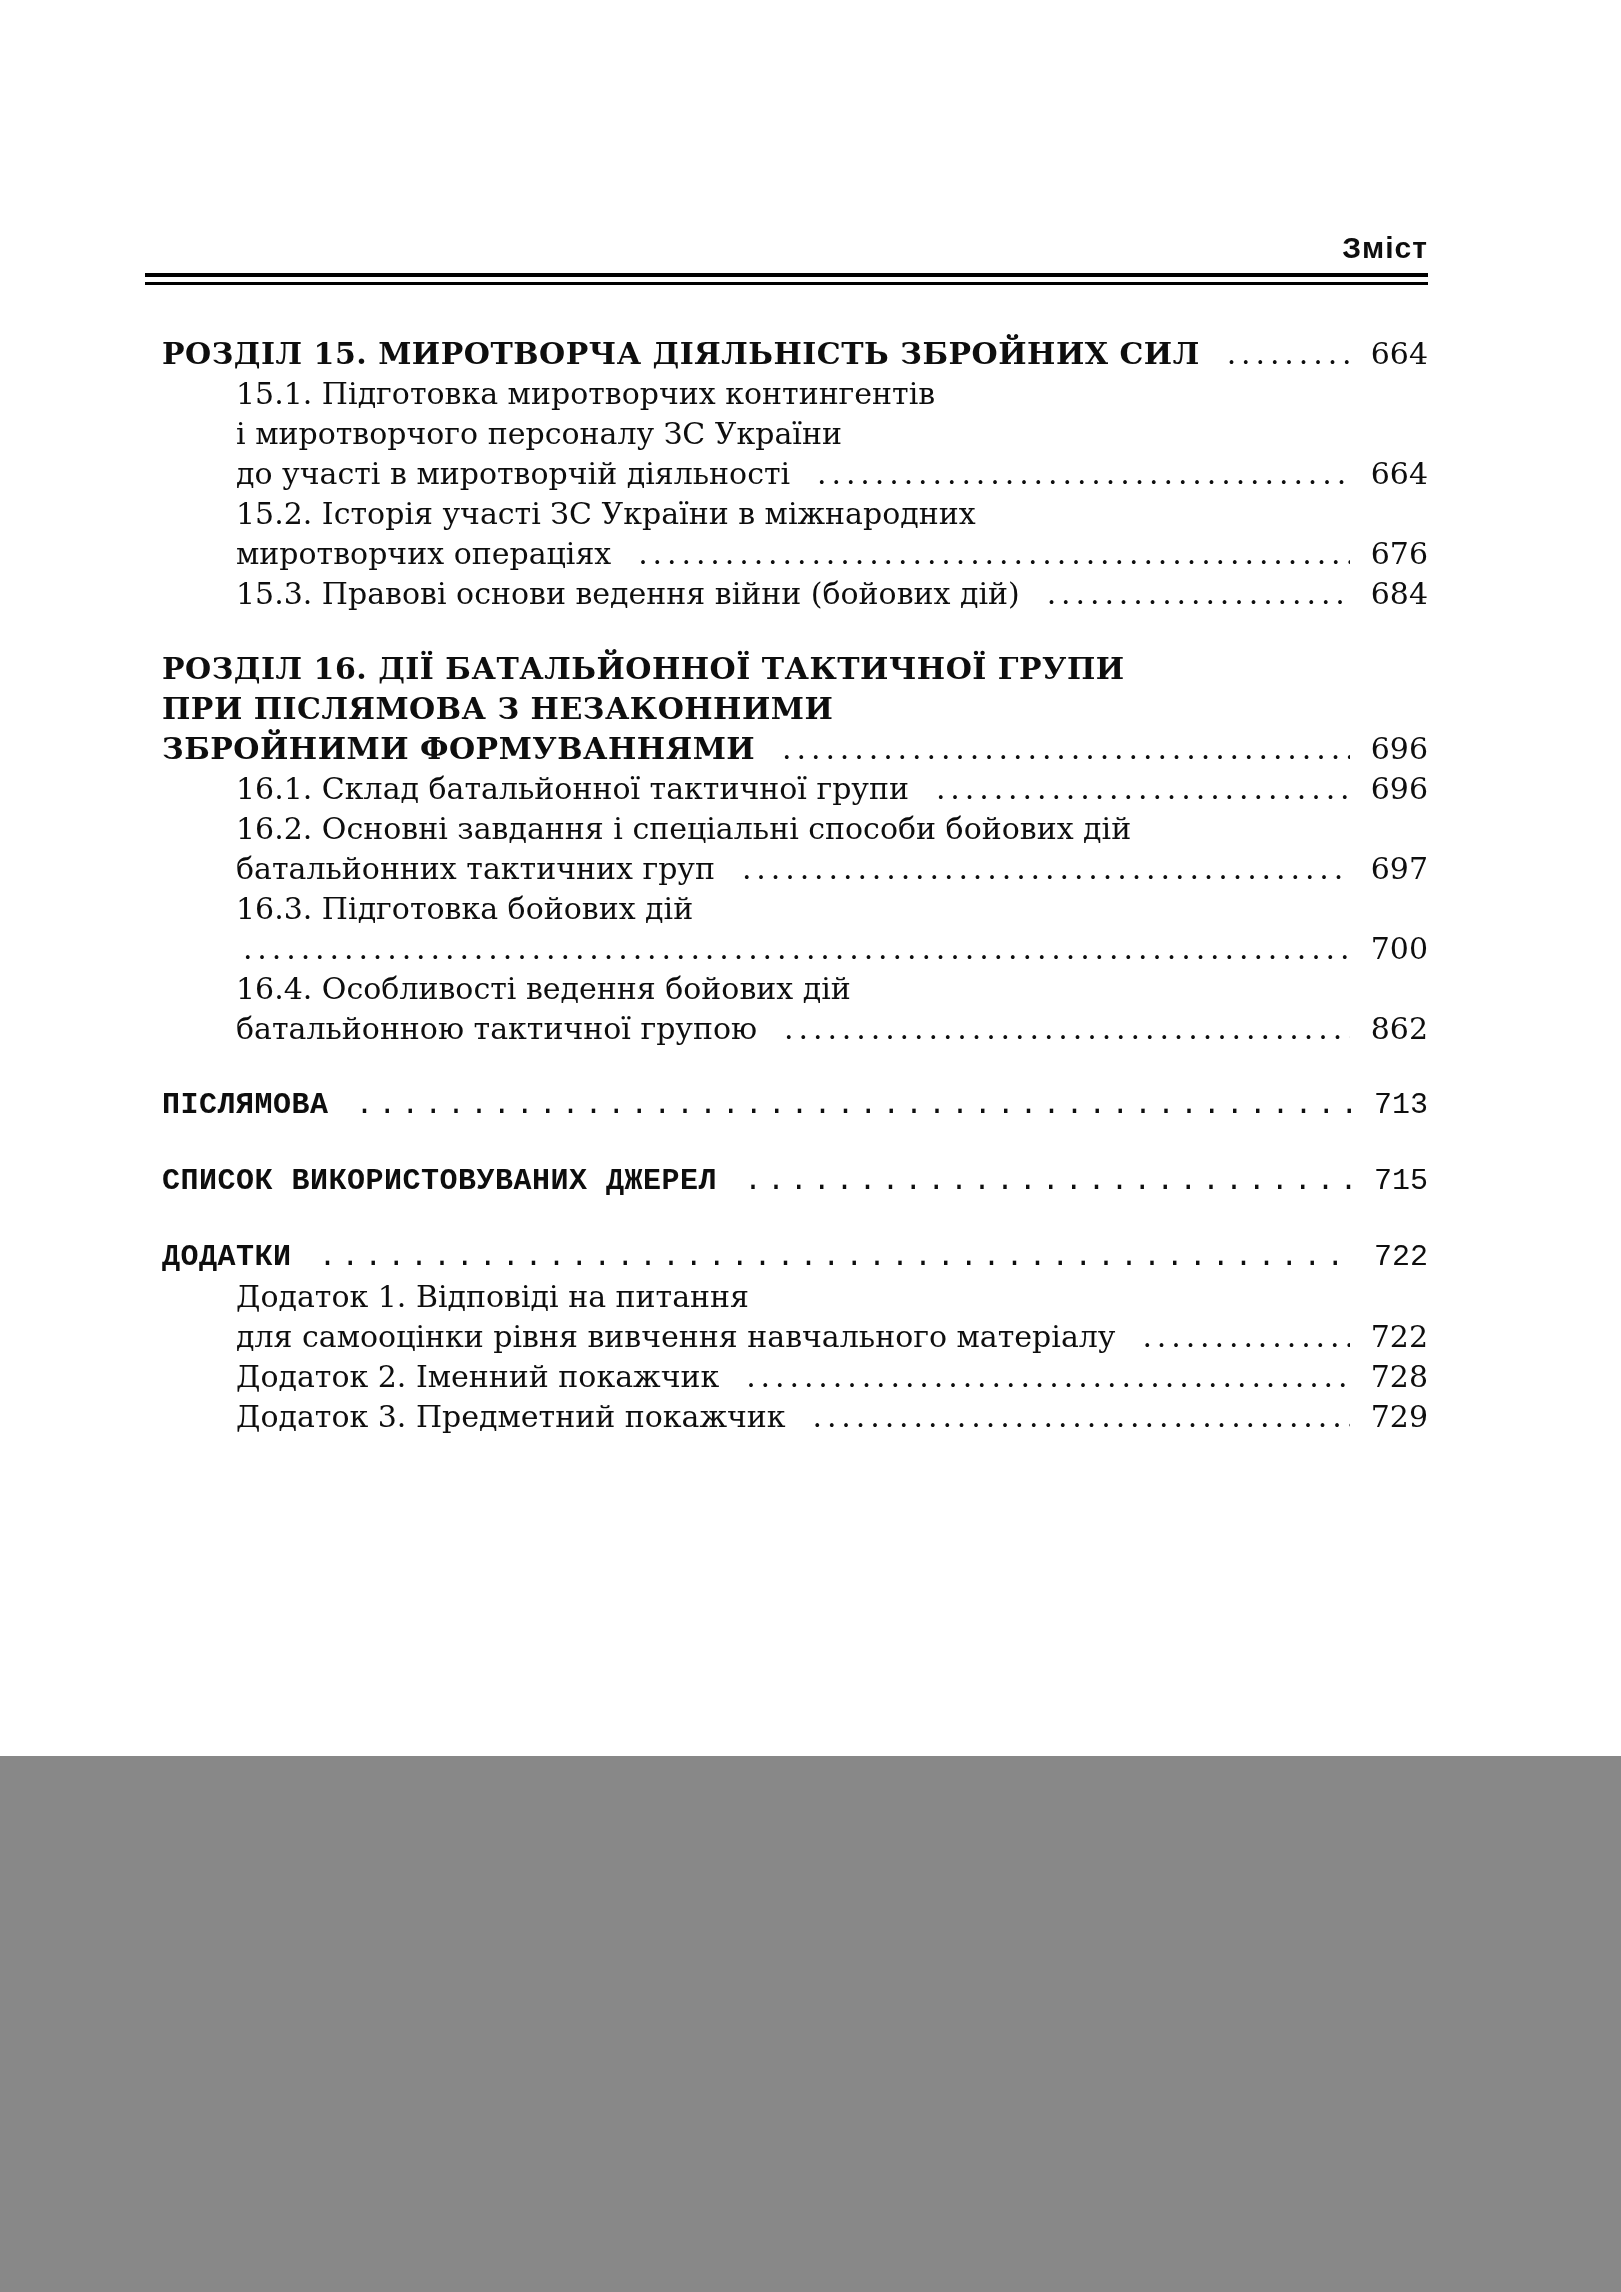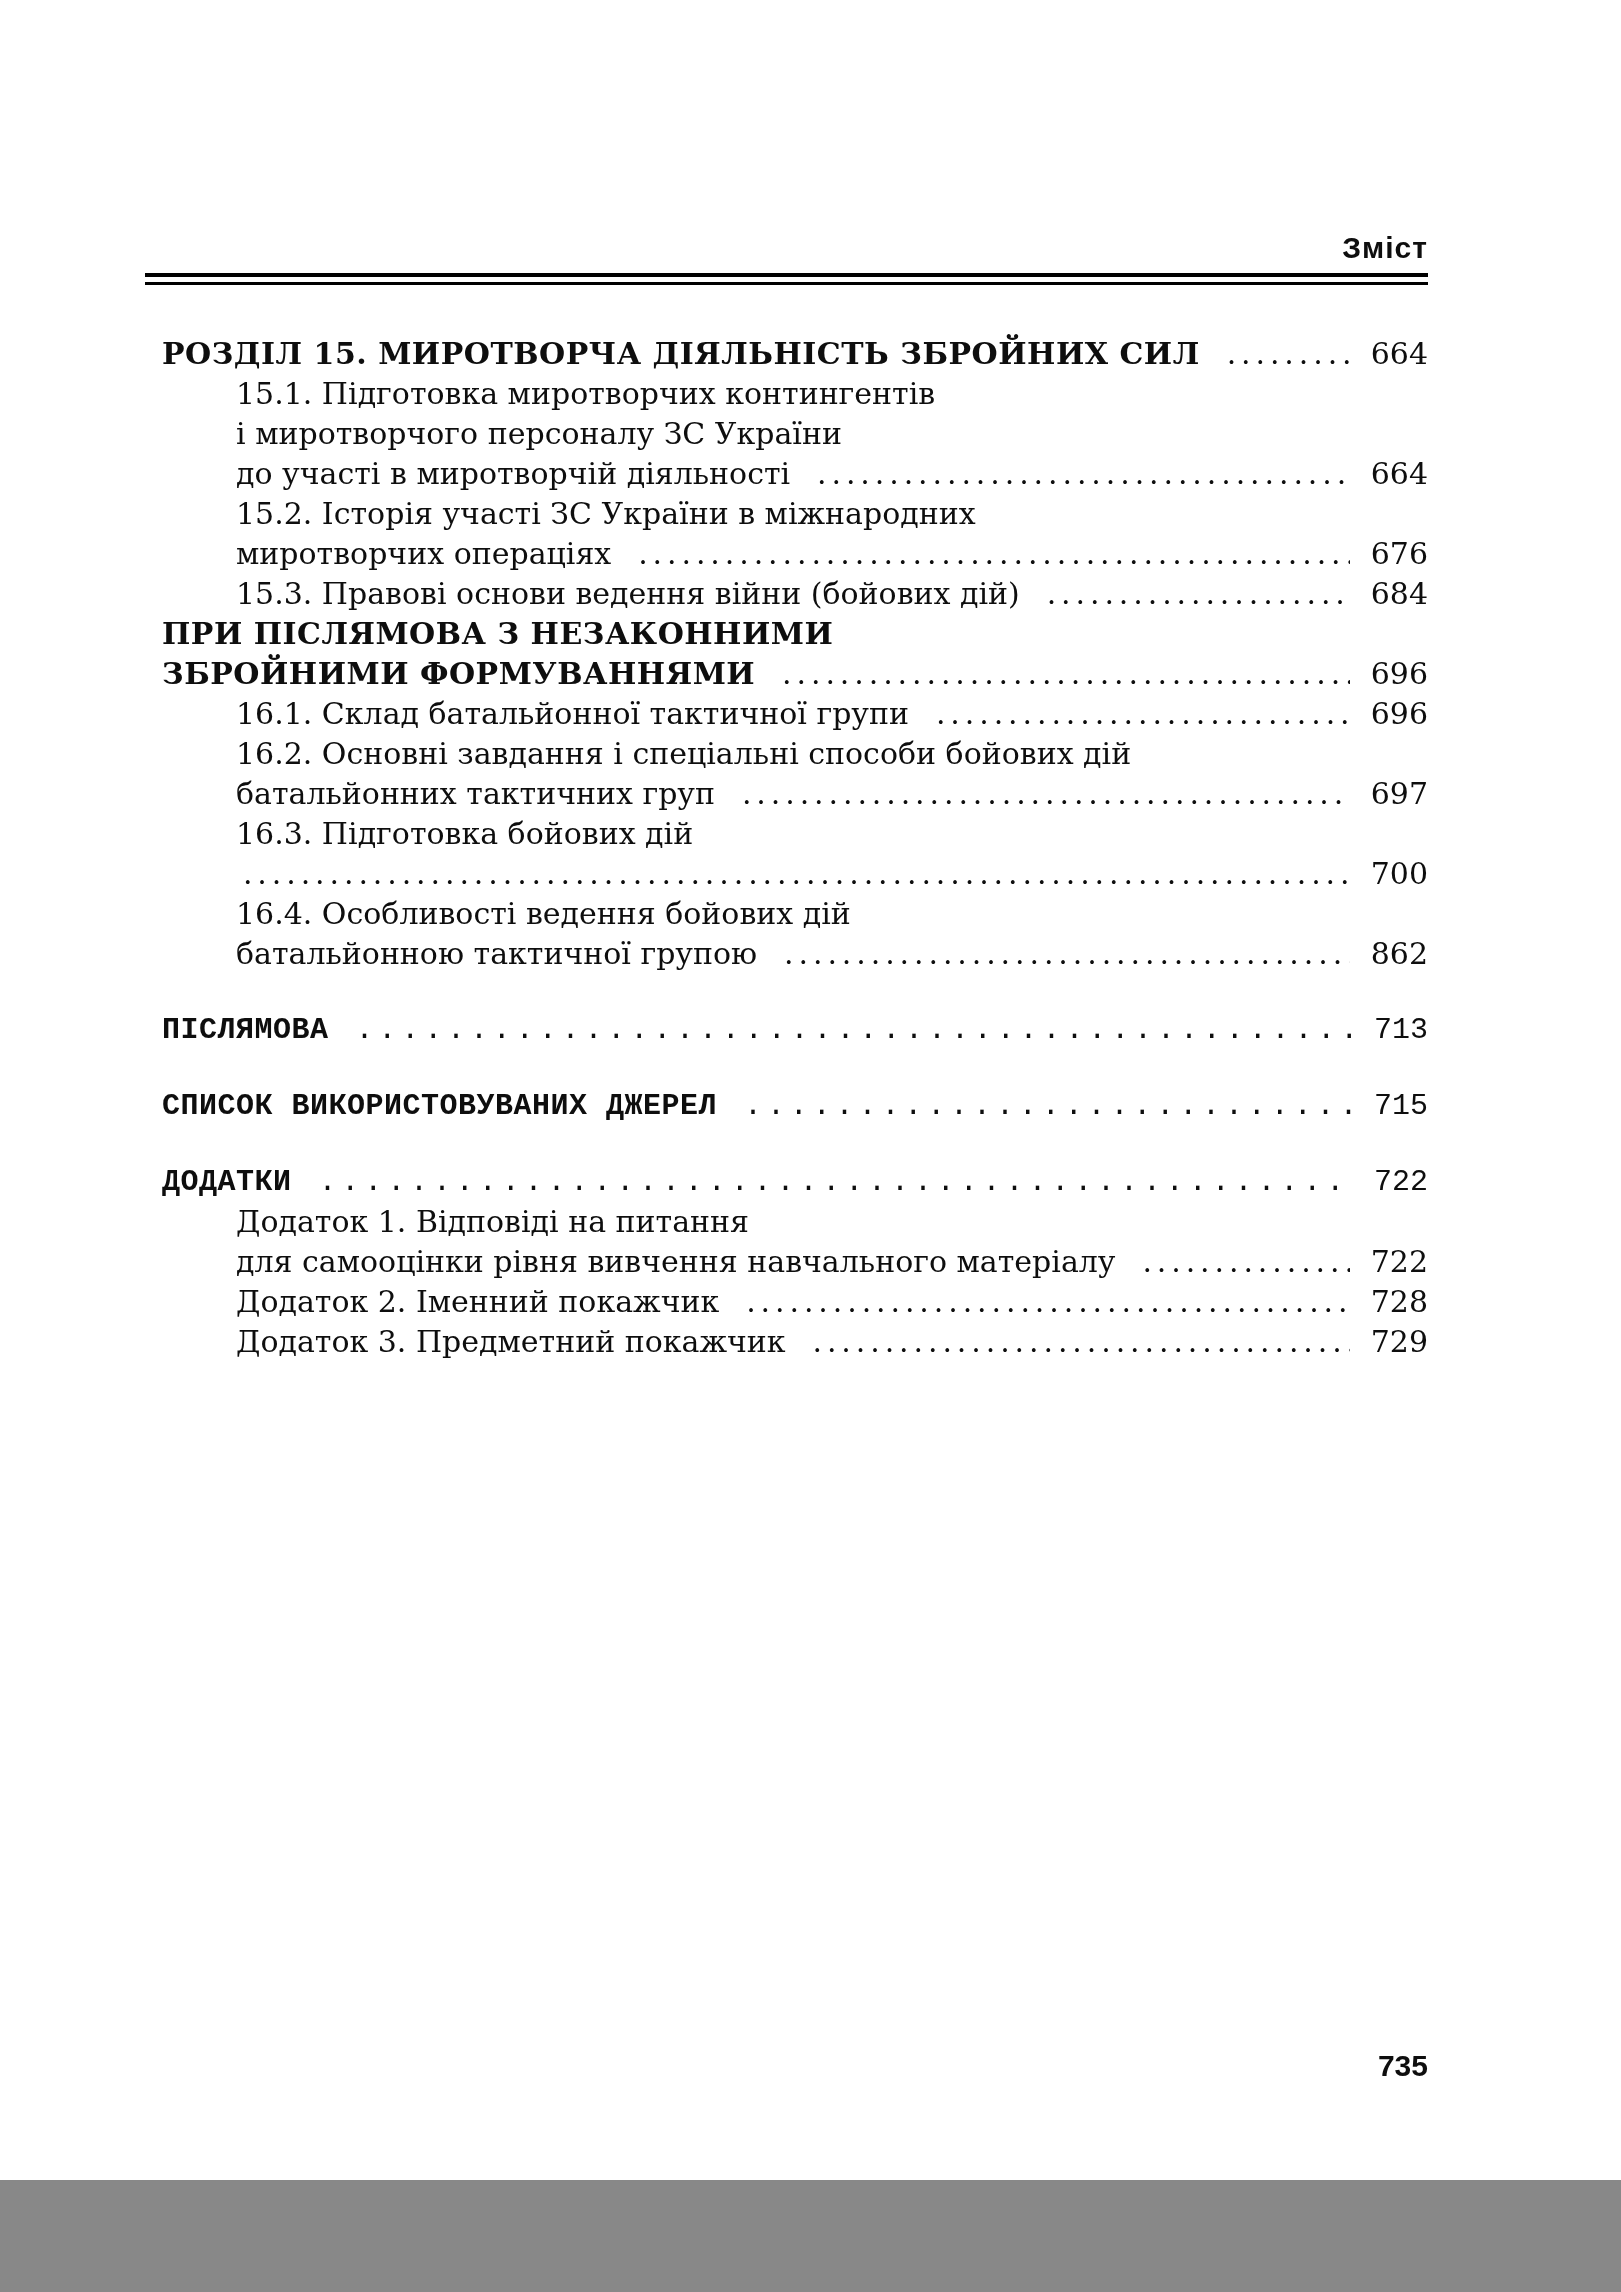--- a/index.html
+++ b/index.html
@@ -1,19 +1,19 @@
 <!DOCTYPE html>
 <html><head>
 <meta charset="utf-8">
 <style>
   * { margin:0; padding:0; box-sizing:border-box; }
   html,body { background:#888; }
   .page {
     position:relative;
-    width:1621px; height:2180px;
+    width:1621px; height:1756px;
     background:#ffffff;
     color:#0e0e0e;
     font-family:"DejaVu Serif","Liberation Serif",serif;
     overflow:hidden;
   }
   .content {
     position:absolute;
     left:162px; top:231px;
     width:1266px;
   }
@@ -108,20 +108,23 @@
         <span class="toc-dots"></span>
         <span class="toc-page">676</span>
       </div>
 
       <div class="toc-line lvl1">
         <span class="toc-text">15.3. Правові основи ведення війни (бойових дій)</span>
         <span class="toc-dots"></span>
         <span class="toc-page">684</span>
       </div>
 
+      <div class="toc-line lvl0 bold sec-gap-sm">
+        <span class="toc-text">РОЗДІЛ 16. ДІЇ БАТАЛЬЙОННОЇ ТАКТИЧНОЇ ГРУПИ</span>
+      </div>
 
       <div class="toc-line lvl0 bold">
         <span class="toc-text">ПРИ ПІСЛЯМОВА З НЕЗАКОННИМИ</span>
       </div>
 
       <div class="toc-line lvl0 bold">
         <span class="toc-text">ЗБРОЙНИМИ ФОРМУВАННЯМИ</span>
         <span class="toc-dots"></span>
         <span class="toc-page">696</span>
       </div>

